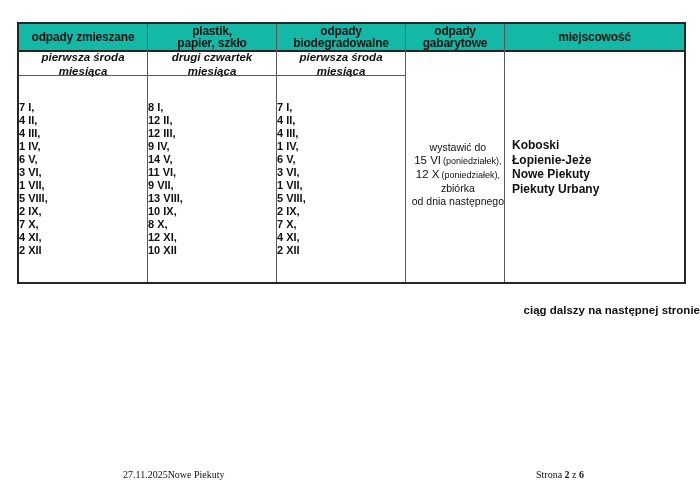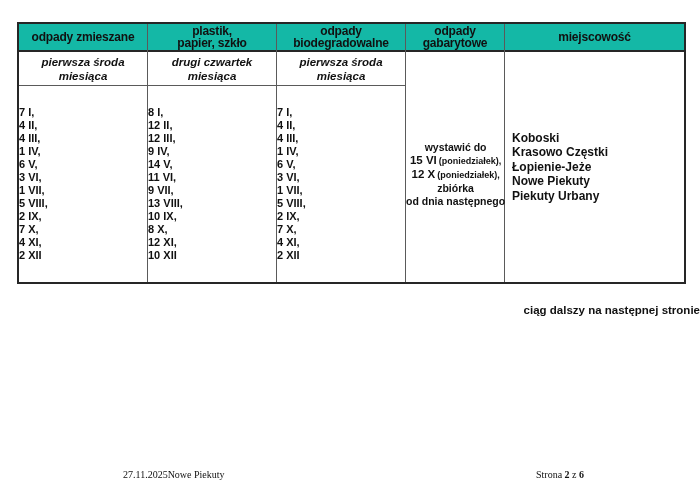--- a/index.html
+++ b/index.html
@@ -44,21 +44,21 @@
     align-items: center;
     justify-content: center;
     text-align: center;
     font-weight: bold;
     font-size: 12px;
     line-height: 12px;
     letter-spacing: -0.2px;
     white-space: pre-line;
   }
   .cell-rule {
-    height: 34px;
+    height: 24px;
     border-bottom: 1px solid #5a5a5a;
     box-sizing: border-box;
     display: flex;
     align-items: center;
     justify-content: center;
     text-align: center;
     font-weight: bold;
     font-style: italic;
     font-size: 11.5px;
     line-height: 14px;
@@ -74,24 +74,24 @@
     font-size: 11px;
     line-height: 13px;
     text-align: center;
   }
   .date-line { white-space: nowrap; }
 
   .cell-bulky {
     flex: 1;
     display: flex;
     flex-direction: column;
-    align-items: flex-start;
-    justify-content: center;
-    text-align: center;
-    font-weight: bold;
+    align-items: flex-end;
+    justify-content: center;
+    text-align: center;
+    font-weight: normal;
   }
   .bulky-inner { margin-top: 14px; }
   .bulky-line { font-size: 10.5px; line-height: 13px; white-space: nowrap; }
   .bulky-date-main { font-size: 11.5px; }
   .bulky-date-small { font-size: 9px; margin-left: 2px; margin-top: 18px; }
 
   .cell-localities {
     flex: 1;
     display: flex;
     flex-direction: column;
@@ -208,21 +208,20 @@
         <div class="bulky-line">zbiórka</div>
         <div class="bulky-line">od dnia następnego</div>
       </div>
     </div>
   </div>
 
   <div class="col col-w5">
     <div class="cell-header">miejscowość</div>
     <div class="cell-localities">
         <div class="locality-line">Koboski</div>
-        <div class="locality-line">Krasowo Częstki</div>
         <div class="locality-line">Łopienie-Jeże</div>
         <div class="locality-line">Nowe Piekuty</div>
         <div class="locality-line">Piekuty Urbany</div>
       </div>
   </div>
 
 </div>
 
 <div class="continuation-note">ciąg dalszy na następnej stronie</div>
 

